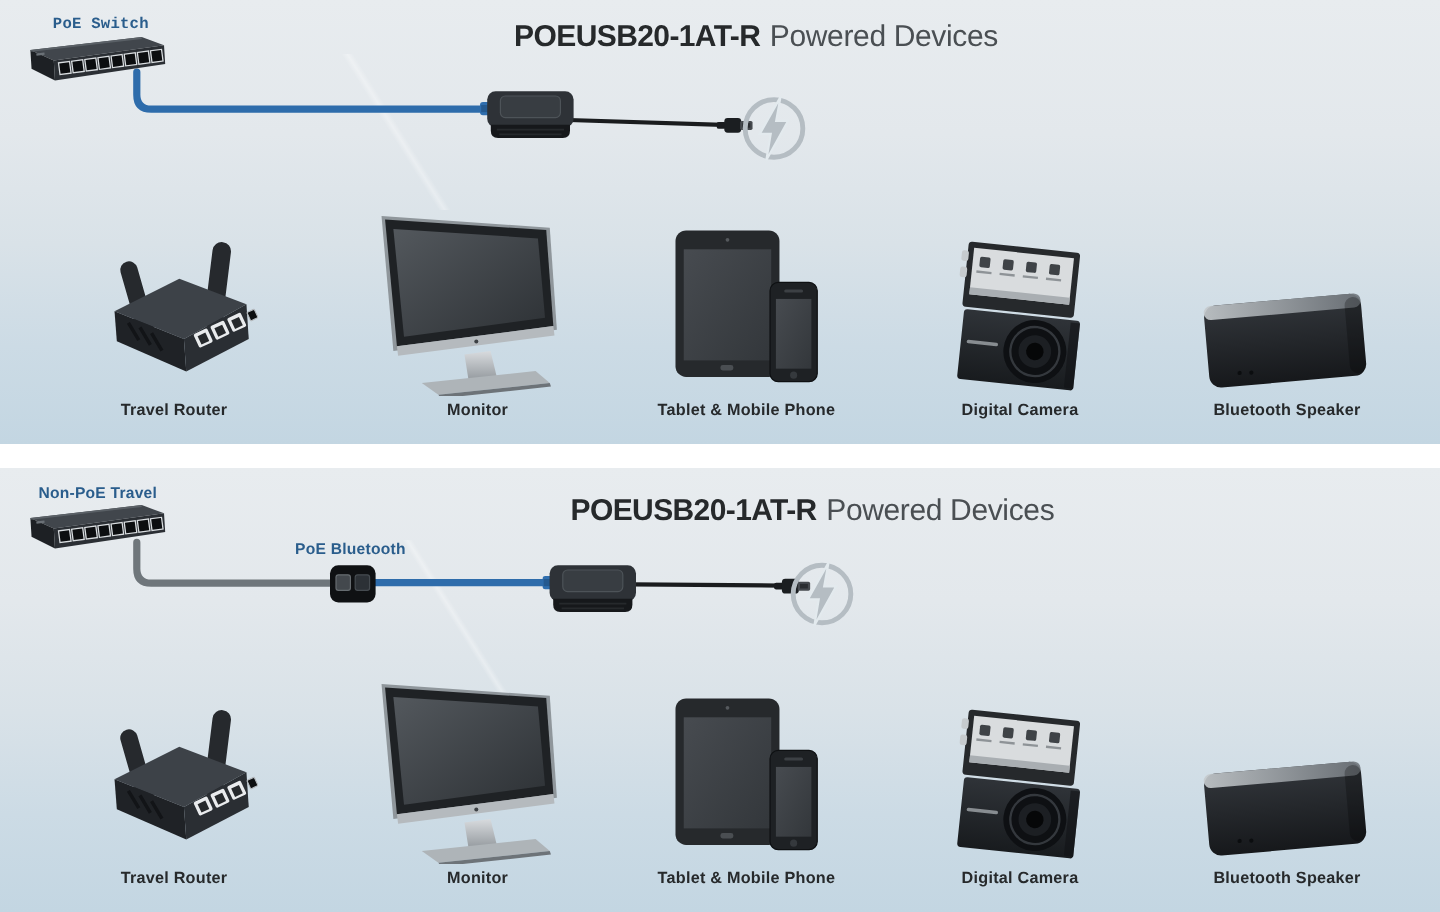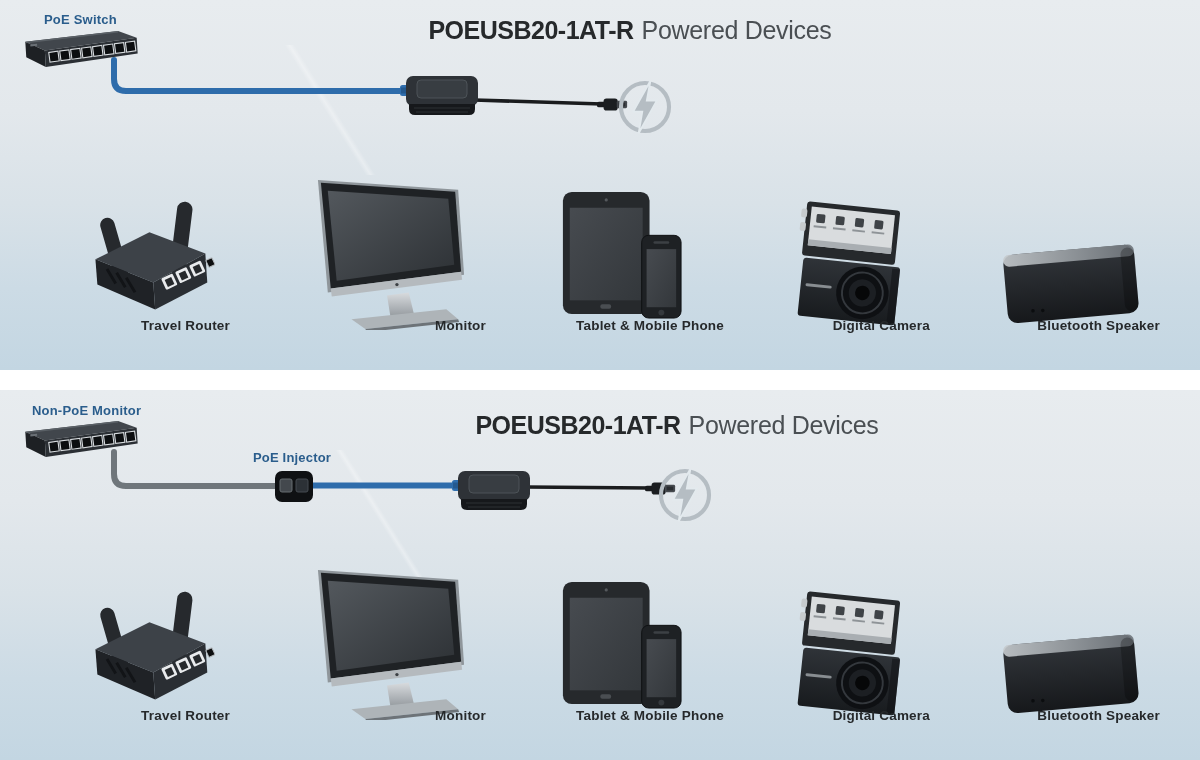--- a/index.html
+++ b/index.html
@@ -24,21 +24,21 @@
     white-space: nowrap; font-size: 25px; letter-spacing: -0.3px;
     color: #4a4f53; font-weight: 400;
   }
   .title .model { color: #26292b; font-weight: 700; margin-right: 8px; letter-spacing: -0.5px; margin-top: 20px; }
   .src-label, .inj-label {
     position: absolute; font-size: 13px; font-weight: 700;
     color: #2a5d8c; letter-spacing: 0.2px; white-space: nowrap;
   }
   .inj-label { text-align: center; }
   .dev-label {
-    position: absolute; top: 318px; text-align: right;
+    position: absolute; top: 334px; text-align: center;
     font-size: 13.5px; font-weight: 700; color: #26292b; letter-spacing: 0.2px;
   }
   svg.abs { position: absolute; pointer-events: none; }
 </style>
 </head>
 <body>
 
 <svg width="0" height="0" style="position:absolute" xmlns="http://www.w3.org/2000/svg" xmlns:xlink="http://www.w3.org/1999/xlink">
   <defs>
     <linearGradient id="gScr" x1="0" y1="0" x2="1" y2="1">
@@ -188,21 +188,21 @@
   </defs>
 </svg>
 
 <div class="panel" id="panel-top">
   <div class="ray" style="left:200px; top:45px; width:260px; height:130px;"></div>
 
   <div class="title" style="left:630px;">
     <span class="model">POEUSB20-1AT-R</span><span>Powered Devices</span>
   </div>
 
-  <span class="src-label" style="left:44px; top:12px;">PoE Switch</span>
+  <span class="src-label" style="left:44px; top:12px;font-family:Liberation Mono, monospace;">PoE Switch</span>
 
   <svg class="abs" style="left:0; top:0;" width="1200" height="370" xmlns="http://www.w3.org/2000/svg">
     <path d="M114,60 L114,79 Q114,91 126,91 L404,91" fill="none" stroke="#2e6cab" stroke-width="6" stroke-linecap="round"></path>
     <path d="M474,100 L602,104" fill="none" stroke="#1a1c1e" stroke-width="3.5" stroke-linecap="round"></path>
   </svg>
 
   <svg class="abs" style="left:22px; top:28px;" width="118" height="43">
       <use href="#sym-switch" xlink:href="#sym-switch"></use>
     </svg>
   <svg class="abs" style="left:400px; top:72px;" width="80" height="48">
@@ -238,22 +238,22 @@
   <span class="dev-label" style="left:985px; width:175px;">Bluetooth Speaker</span>
 </div>
 
 <div class="panel" id="panel-bottom">
   <div class="ray" style="left:270px; top:60px; width:220px; height:130px;"></div>
 
   <div class="title" style="left:677px; top:21px;">
     <span class="model">POEUSB20-1AT-R</span><span>Powered Devices</span>
   </div>
 
-  <span class="src-label" style="left:32px; top:13px;">Non-PoE Monitor</span>
-  <span class="src-label inj-label" style="left:240px; top:60px; width:104px;">PoE Injector</span>
+  <span class="src-label" style="left:32px; top:13px;">Non-PoE Travel</span>
+  <span class="src-label inj-label" style="left:240px; top:60px; width:104px;">PoE Bluetooth</span>
 
   <svg class="abs" style="left:0; top:0;" width="1200" height="370" xmlns="http://www.w3.org/2000/svg">
     <path d="M114,62 L114,84 Q114,96 126,96 L288,96" fill="none" stroke="#6f767b" stroke-width="6" stroke-linecap="round"></path>
     <path d="M296,95.5 L456,95.5" fill="none" stroke="#2e6cab" stroke-width="6" stroke-linecap="round"></path>
     <path d="M526,97 L650,98" fill="none" stroke="#1a1c1e" stroke-width="3.5" stroke-linecap="round"></path>
   </svg>
 
   <svg class="abs" style="left:22px; top:28px;" width="118" height="43">
       <use href="#sym-switch" xlink:href="#sym-switch"></use>
     </svg>

